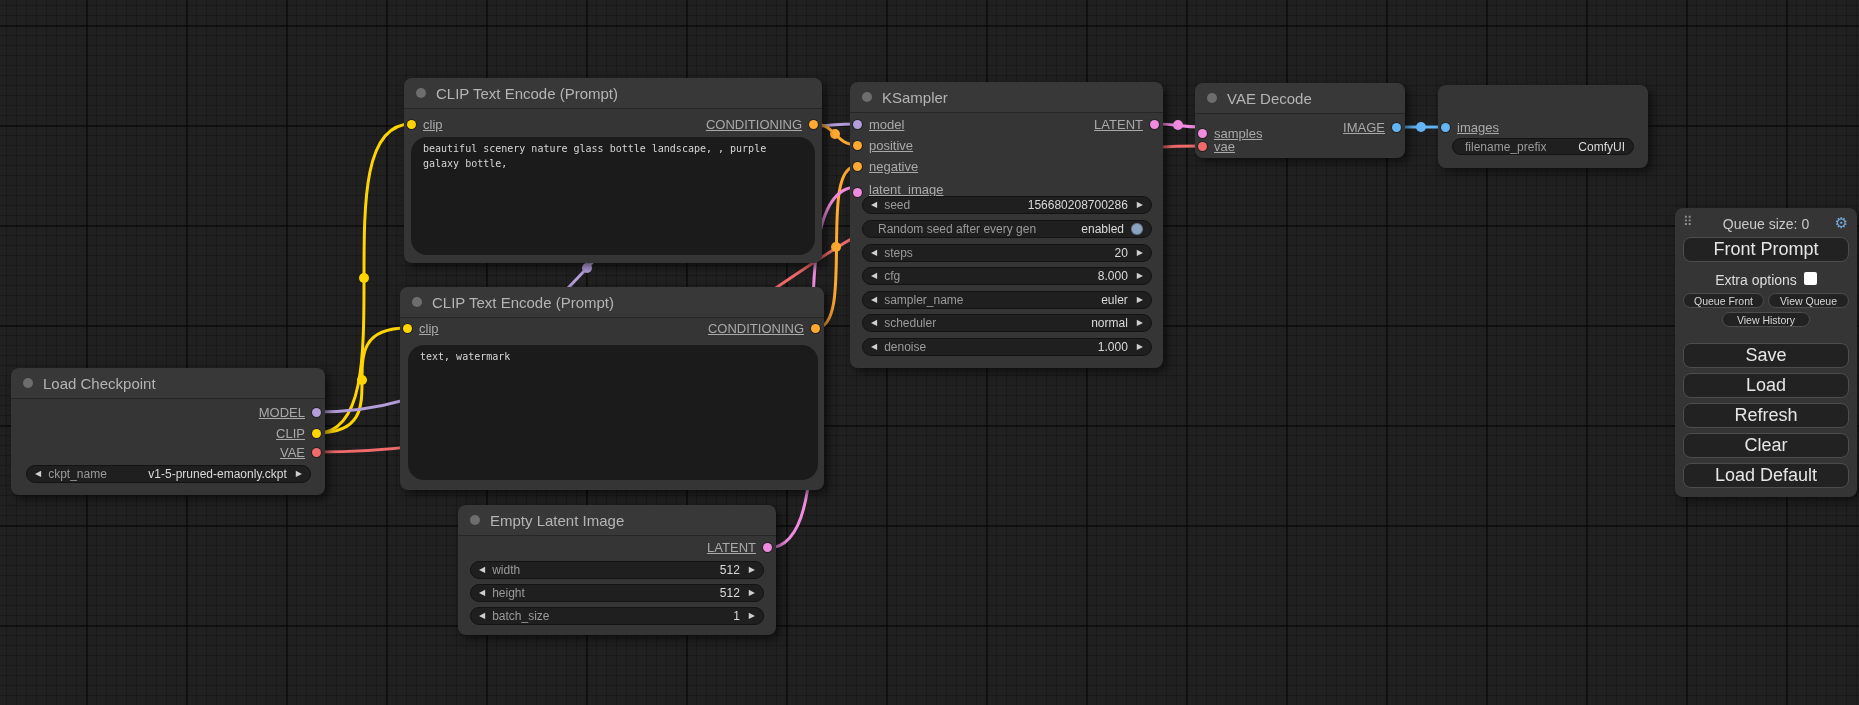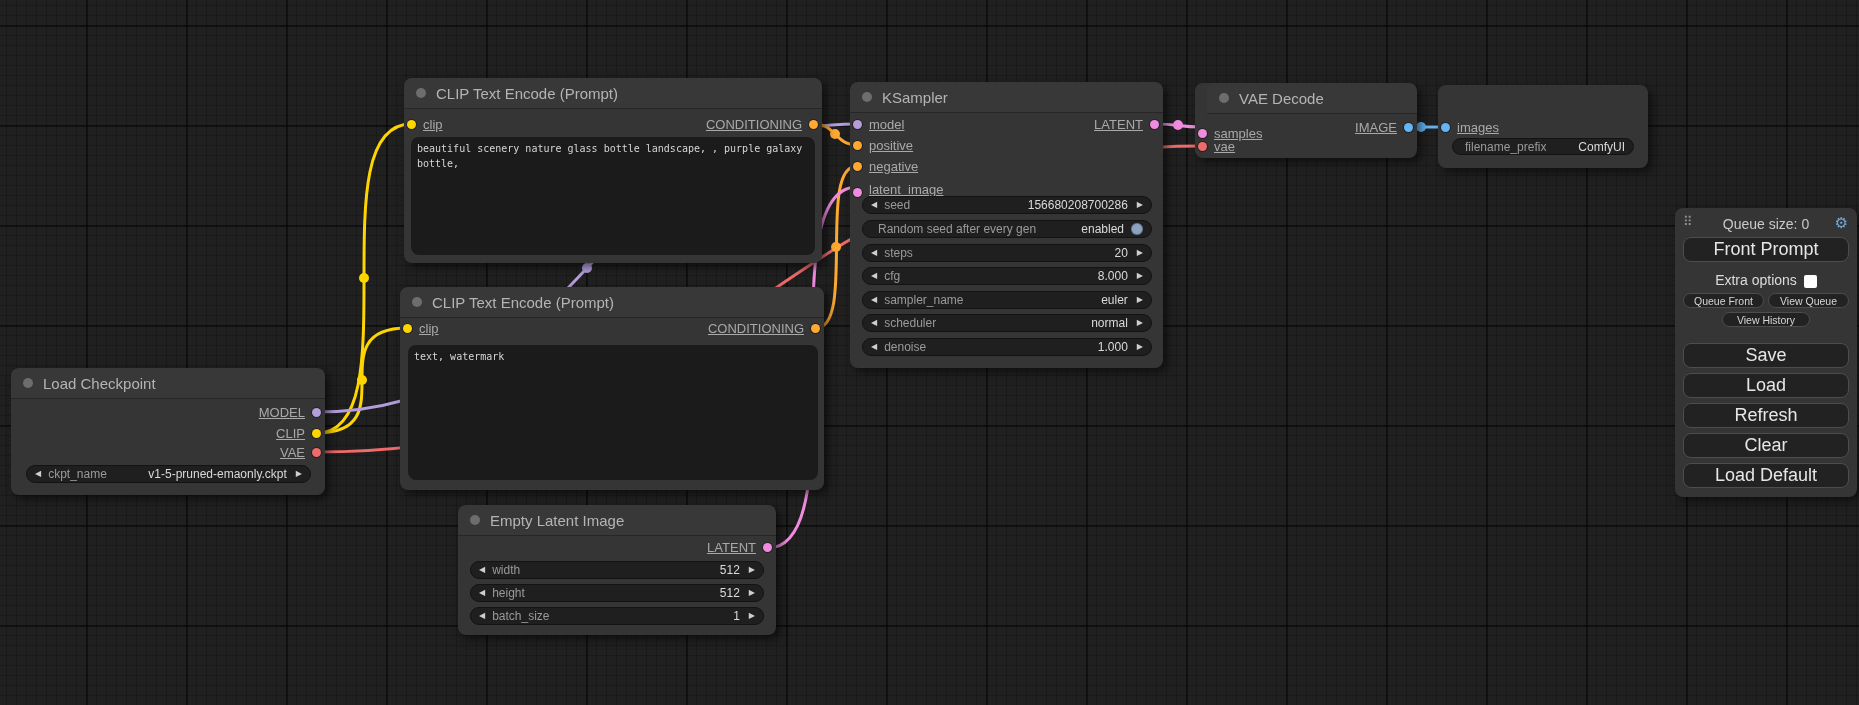--- a/index.html
+++ b/index.html
@@ -37,40 +37,40 @@
     border:1px solid #131313;border-radius:10px;display:flex;align-items:center;
     padding:0 8px;font-size:12px;color:#9a9a9a;white-space:nowrap;
   }
   .widget .arrow{font-size:8px;color:#cfcfcf;line-height:1;}
   .widget .wlabel{margin-left:7px;}
   .widget .wval{margin-left:auto;color:#dadada;}
   .widget .rarrow{margin-left:9px;}
   .toggle{width:12px;height:12px;border-radius:50%;background:#8ca3c0;margin-left:7px;
           box-shadow:inset 0 0 0 1px rgba(0,0,0,.25);flex:0 0 auto;}
   .textbox{
-    position:absolute;box-sizing:border-box;background:#1b1b1b;border-radius:8px;
-    padding:4px 6px;color:#d6d6d6;font:10px/1.5 "DejaVu Sans Mono",monospace;
+    position:absolute;box-sizing:border-box;background:#1b1b1b;border-radius:16px;
+    padding:4px 12px;color:#d6d6d6;font:10px/1.5 "DejaVu Sans Mono",monospace;
     white-space:pre-wrap;word-break:break-word;overflow:hidden;
   }
   
   .qpanel{
     position:absolute;z-index:3;left:1675px;top:208px;width:182px;height:289px;
     background:#353535;border-radius:8px;box-shadow:4px 4px 10px rgba(0,0,0,.55);
   }
   .qhandle{position:absolute;left:8px;top:6px;color:#8f8f8f;font-size:13px;cursor:grab;}
   .qsize{position:absolute;left:0;right:0;top:8px;text-align:center;color:#c9c9c9;font-size:14px;}
   .qgear{position:absolute;right:9px;top:6px;font-size:15px;color:#74a7d6;cursor:pointer;}
   .qbtn{
     position:absolute;box-sizing:border-box;background:#222222;border:1px solid #4d4d4d;
     border-radius:8px;color:#e6e6e6;display:flex;align-items:center;justify-content:center;
     cursor:pointer;
   }
   .qbig{left:8px;width:166px;height:25px;font-size:18px;}
   .qsmall{height:15px;font-size:10.5px;border-radius:9px;color:#d6d6d6;}
-  .qextra{position:absolute;left:0;right:0;top:64px;display:flex;align-items:flex-end;
+  .qextra{position:absolute;left:0;right:0;top:64px;display:flex;align-items:flex-start;
           justify-content:center;gap:7px;color:#dcdcdc;font-size:14px;}
   .qcheck{width:13px;height:13px;background:#ffffff;border-radius:2px;cursor:pointer;}
 </style>
 </head>
 <body>
 
 <div class="canvas">
 
   <svg id="links" width="1859" height="705">
     <path d="M317,433 C411,433 317,124 411,124" stroke="#FFD500"></path>
@@ -240,21 +240,21 @@
       <span class="arrow rarrow">▶</span>
     </div>
     <div class="widget" style="left:12px;top:256px;width:290px;">
       <span class="arrow">◀</span>
       <span class="wlabel">denoise</span>
       <span class="wval">1.000</span>
       <span class="arrow rarrow">▶</span>
     </div>
   </div>
 
-  <div class="node" style="left:1195px;top:83px;width:210px;height:75px;padding-left:12px;">
+  <div class="node" style="left:1195px;top:83px;width:210px;height:75px;">
     <div class="ntitle">
       <span class="tdot"></span>
       <span>VAE Decode</span>
     </div>
     <div class="slot in" style="top:40px;">
       <span class="dot" style="background: rgb(240, 139, 224);"></span>
       <span>samples</span>
     </div>
     <div class="slot in" style="top:53px;">
       <span class="dot" style="background: rgb(239, 106, 106);"></span>

